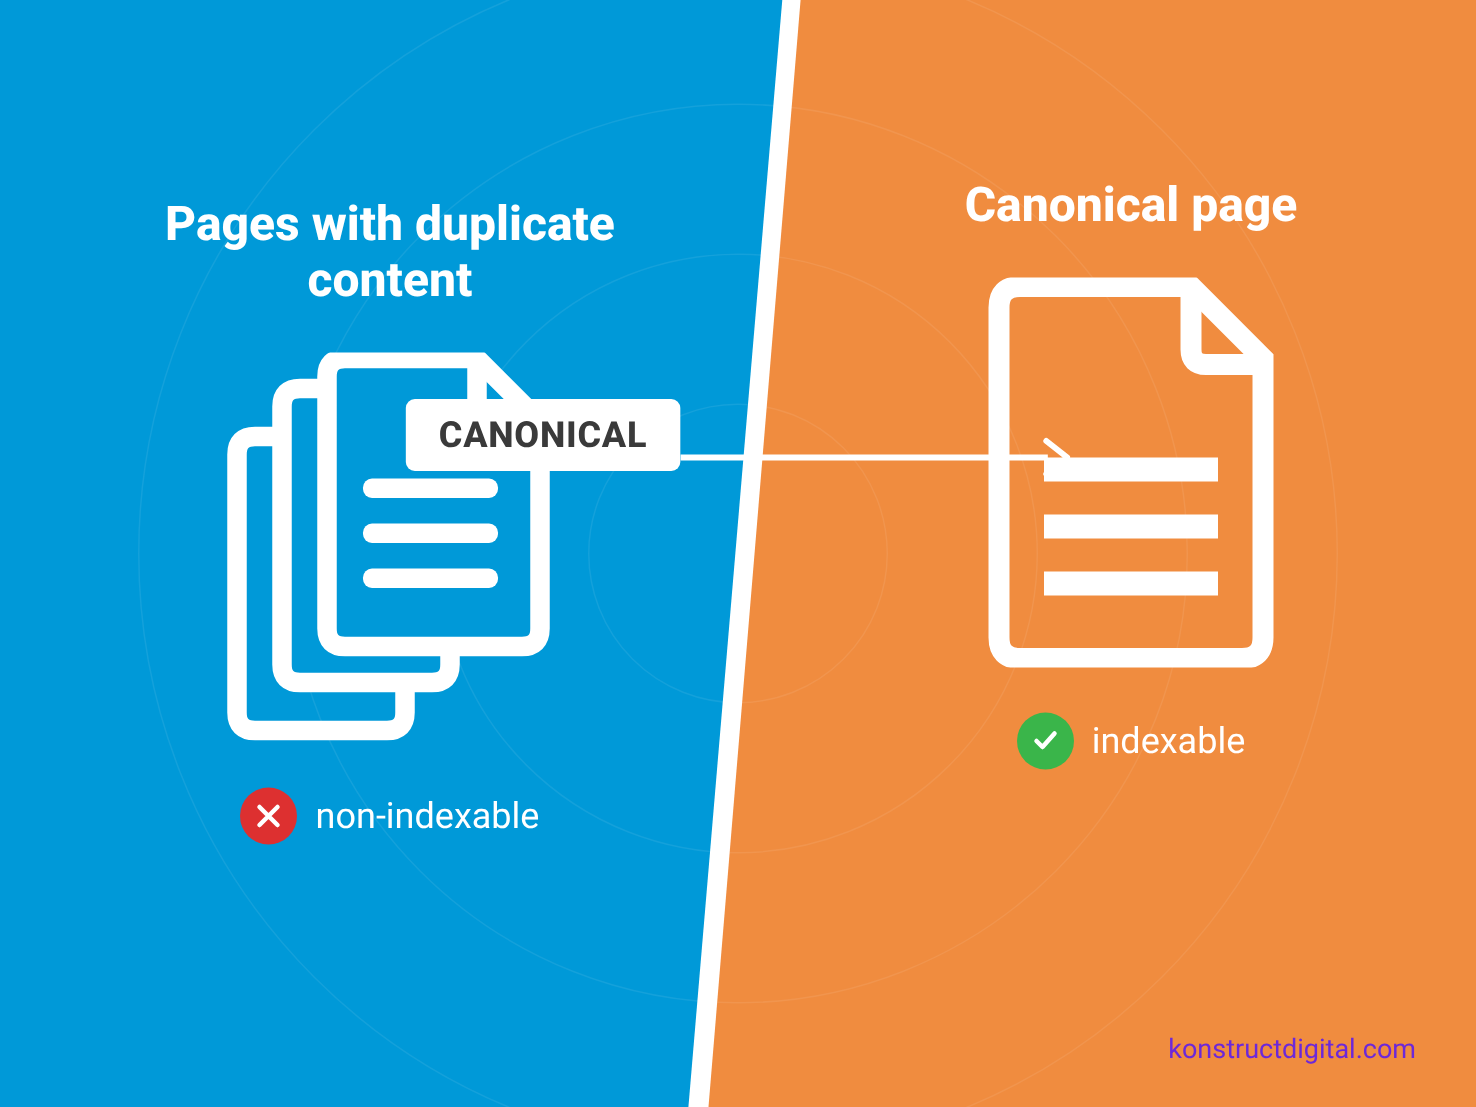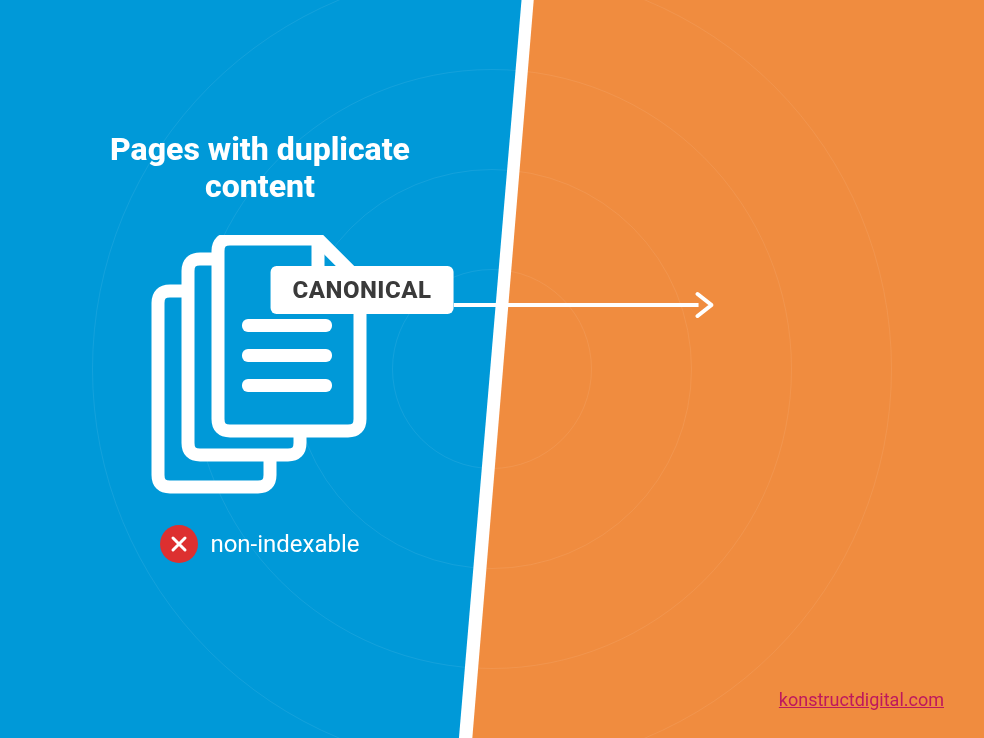--- a/index.html
+++ b/index.html
@@ -148,25 +148,24 @@
     .arrow-wrapper {
       width: 260px;
       display: flex;
       align-items: center;
     }
     
     .footer-text {
       position: absolute;
       bottom: 28px;
       right: 40px;
-      color: #be185d;
+      color: #6d28d9;
       font-size: 18px;
       font-weight: 400;
       z-index: 10;
-      text-decoration: underline;
     }
   </style>
 </head>
 <body>
 
 <div class="container">
   <div class="left-panel"></div>
   <div class="right-panel"></div>
 
   <div class="circles-overlay">
@@ -197,20 +196,43 @@
     <div class="status-row">
       <div class="status-badge red">
         <svg width="18" height="18" viewBox="0 0 18 18">
           <path d="M3 3 L15 15 M15 3 L3 15" stroke="#ffffff" stroke-width="3" stroke-linecap="round"></path>
         </svg>
       </div>
       <span class="status-label">non-indexable</span>
     </div>
   </div>
 
+  <div class="right-content">
+    <h2 class="heading">Canonical page</h2>
+    <div class="icon-wrapper">
+      <svg width="200" height="260" viewBox="0 0 200 260" fill="none">
+
+        <path d="M12 20 Q12 6 26 6 L140 6 L188 54 L188 240 Q188 254 174 254 L26 254 Q12 254 12 240 Z" stroke="#ffffff" stroke-width="14" fill="none"></path>
+
+        <path d="M140 6 L140 48 Q140 58 150 58 L188 58" stroke="#ffffff" stroke-width="14" fill="none"></path>
+
+        <rect x="42" y="120" width="116" height="16" fill="#ffffff"></rect>
+        <rect x="42" y="158" width="116" height="16" fill="#ffffff"></rect>
+        <rect x="42" y="196" width="116" height="16" fill="#ffffff"></rect>
+      </svg>
+    </div>
+    <div class="status-row">
+      <div class="status-badge green">
+        <svg width="20" height="20" viewBox="0 0 20 20">
+          <path d="M4 10 L8 14 L16 5" stroke="#ffffff" stroke-width="3" stroke-linecap="round" stroke-linejoin="round" fill="none"></path>
+        </svg>
+      </div>
+      <span class="status-label">indexable</span>
+    </div>
+  </div>
 
   <div class="center-box">
     <div class="canonical-badge">CANONICAL</div>
     <div class="arrow-wrapper">
       <svg width="260" height="30" viewBox="0 0 260 30">
         <line x1="0" y1="15" x2="245" y2="15" stroke="#ffffff" stroke-width="4"></line>
         <path d="M244 4 L258 15 L244 26" stroke="#ffffff" stroke-width="4" fill="none" stroke-linecap="round" stroke-linejoin="round"></path>
       </svg>
     </div>
   </div>

